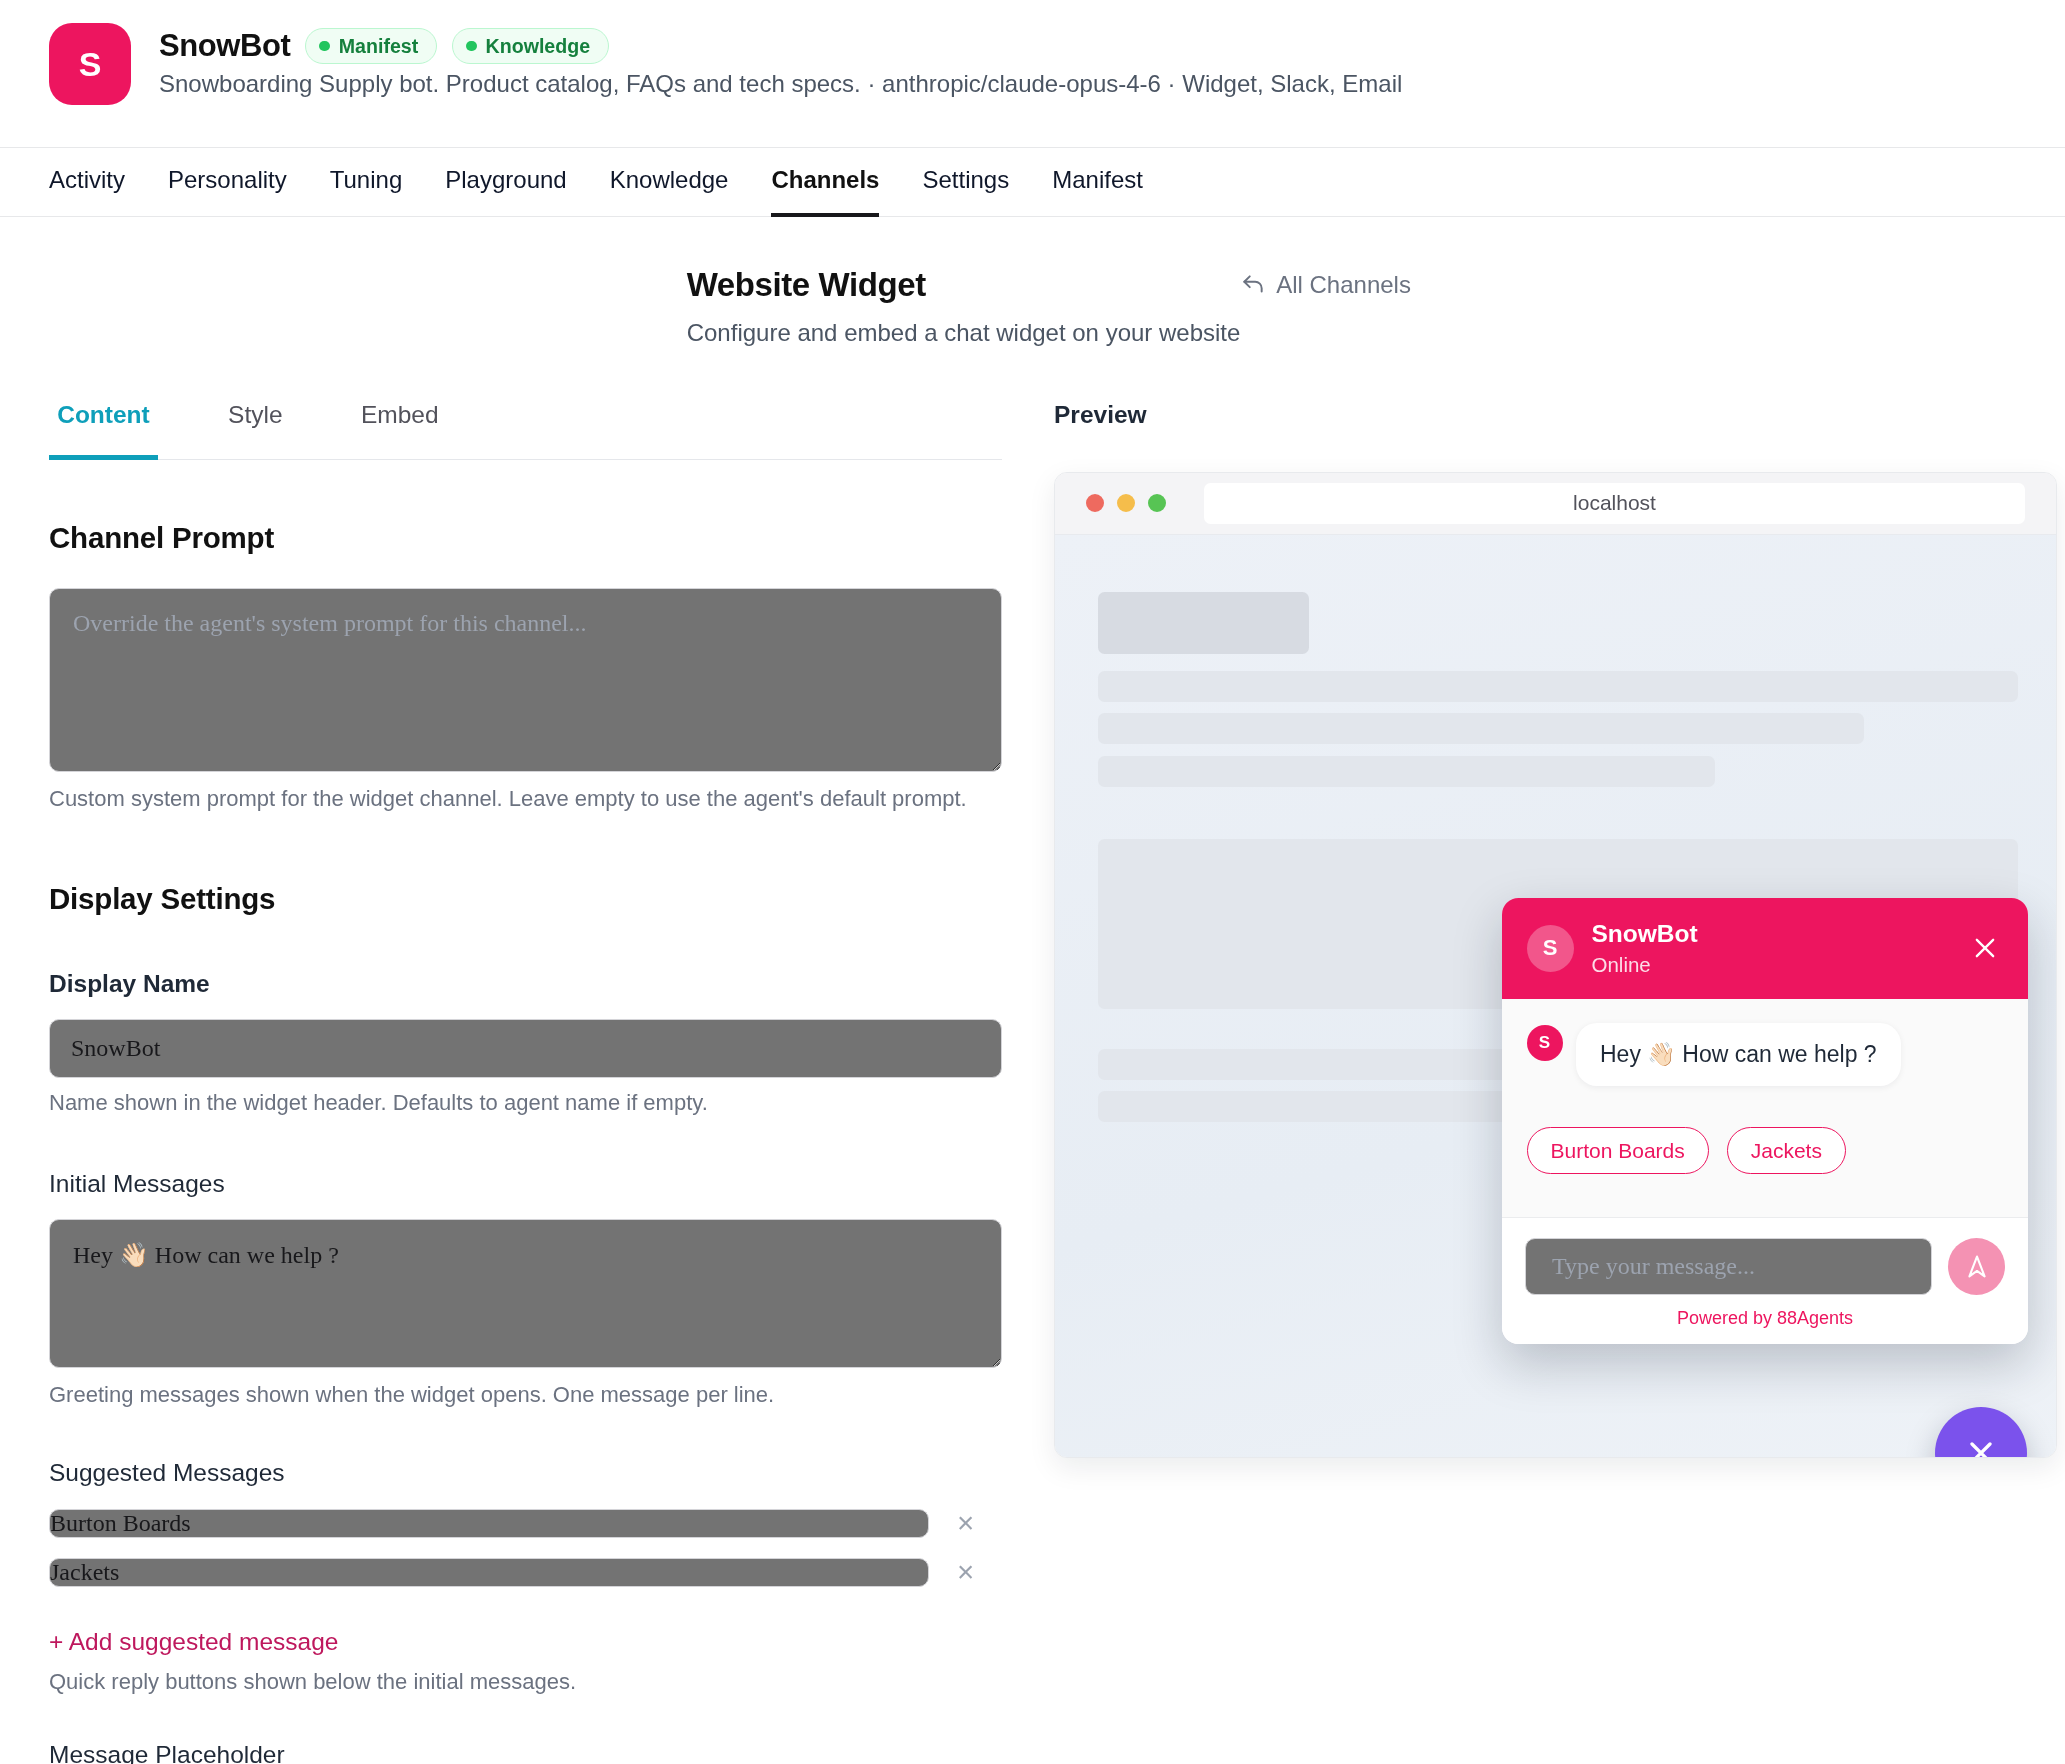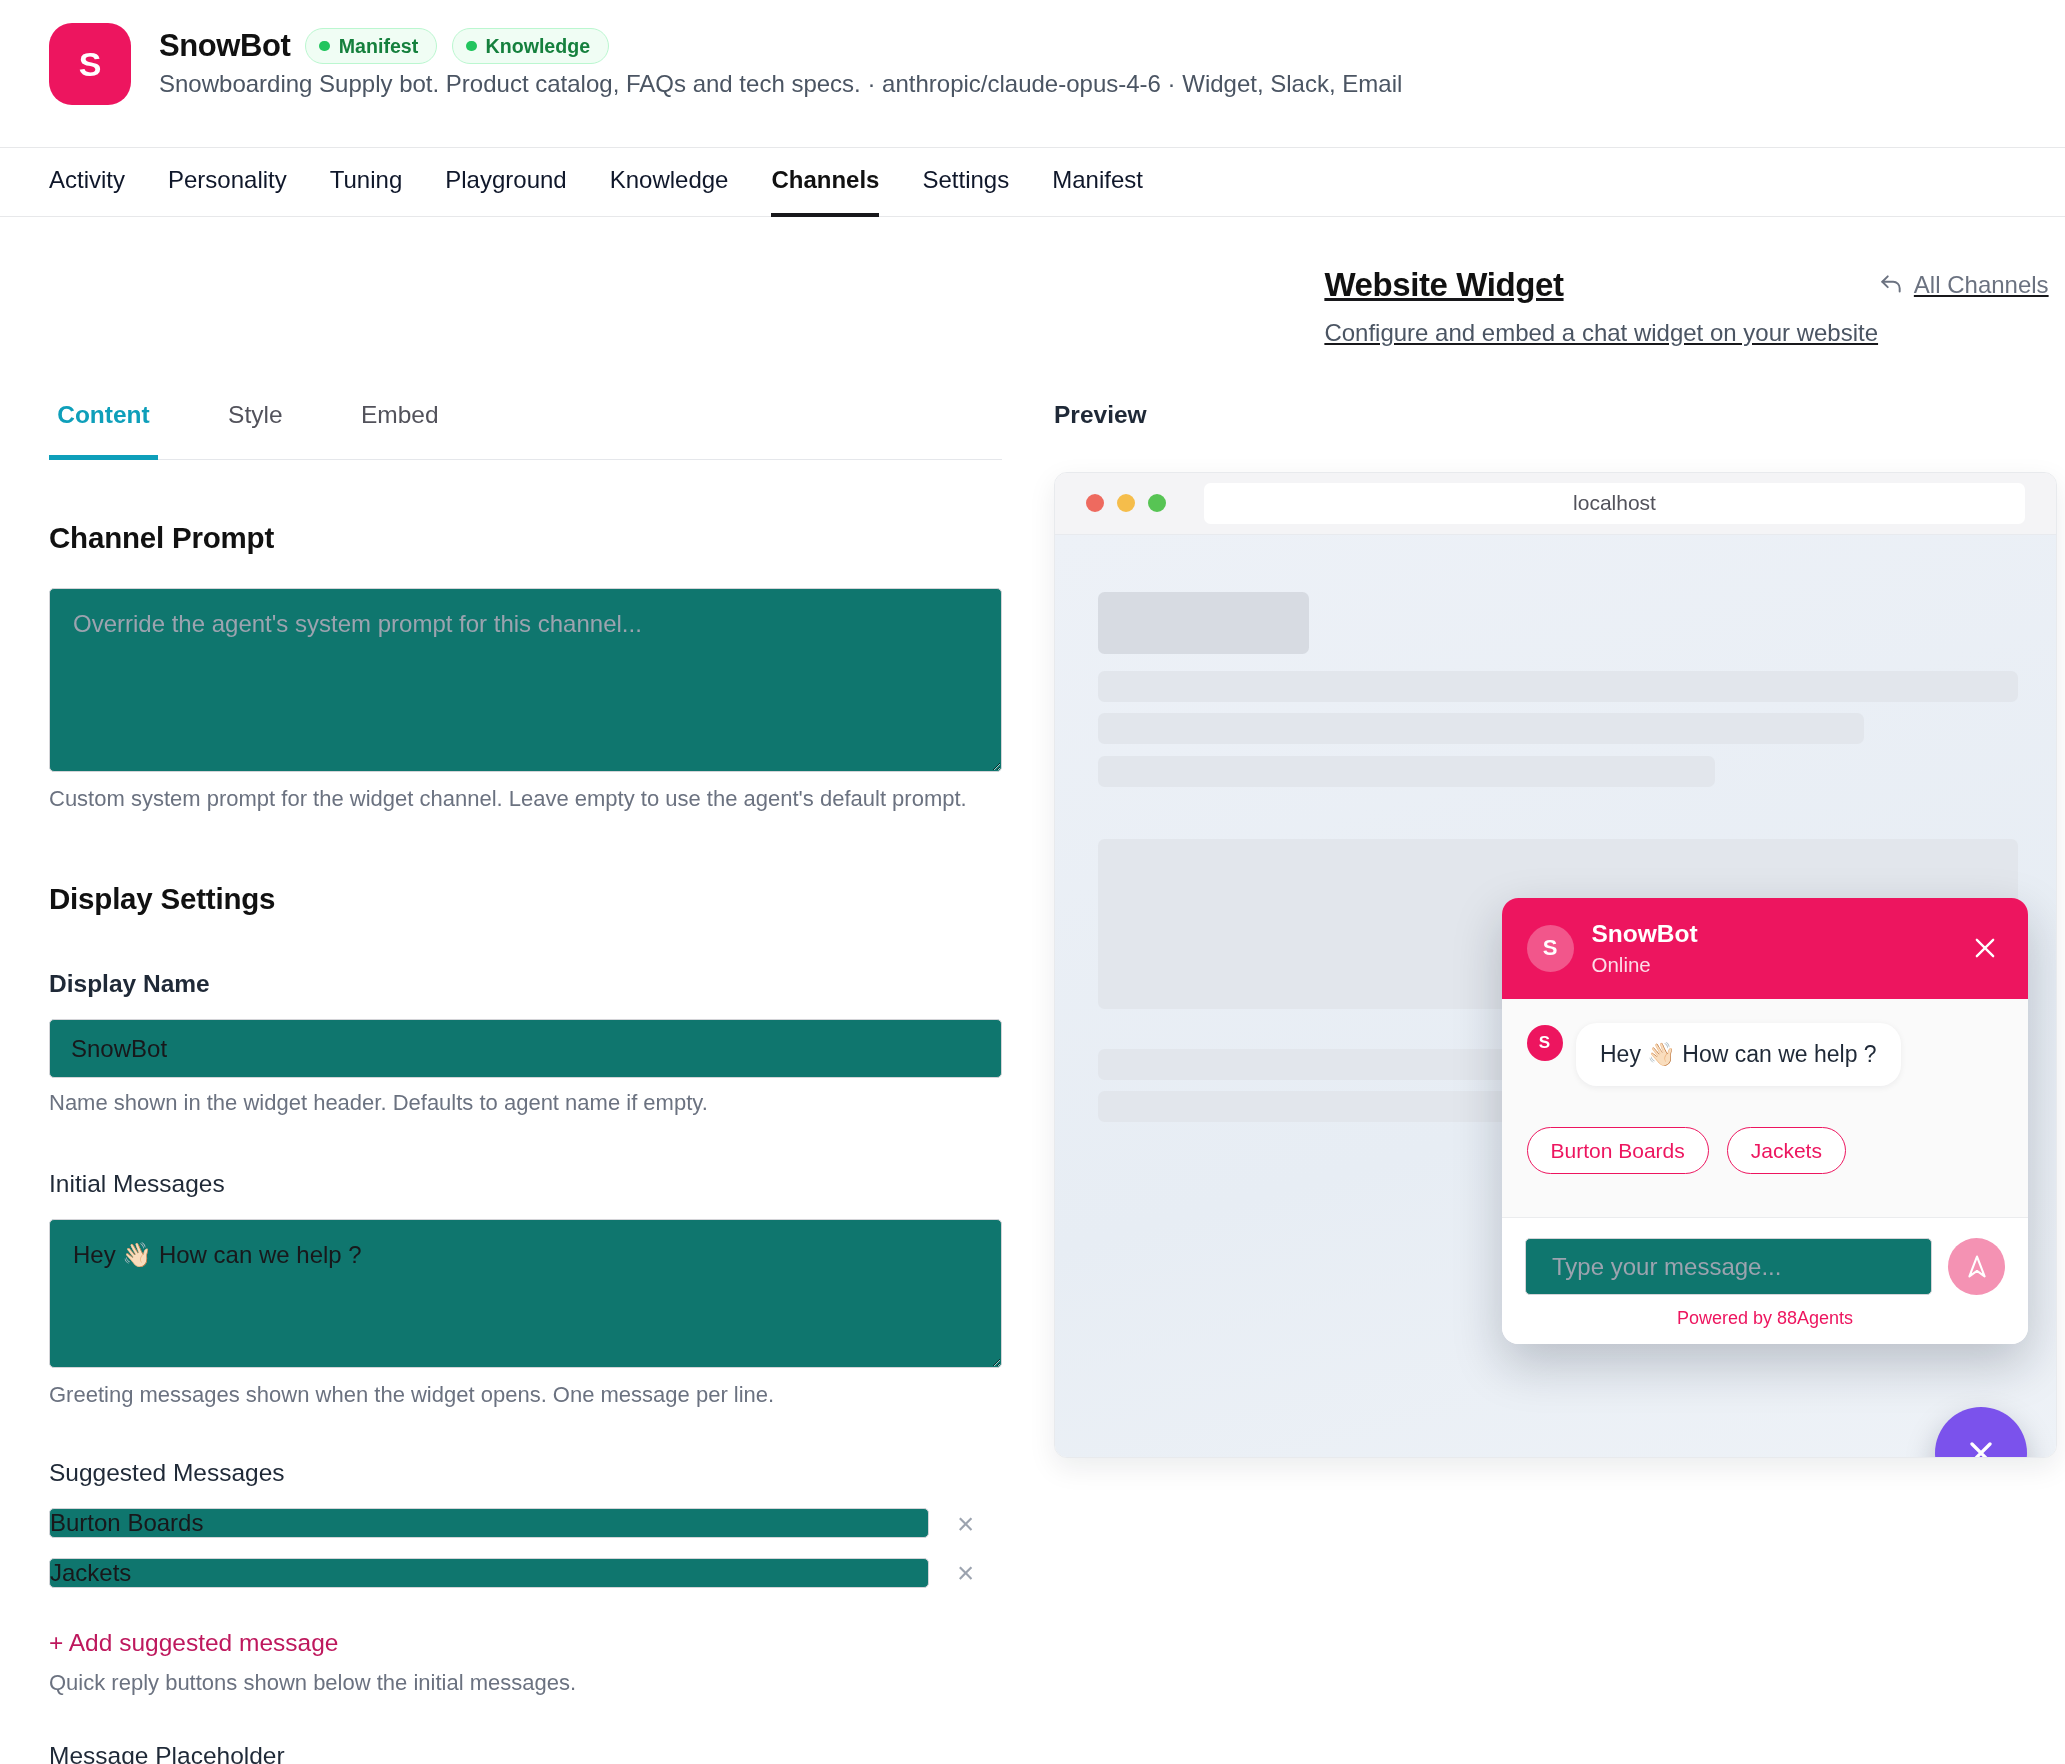--- a/index.html
+++ b/index.html
@@ -20,43 +20,43 @@
   .app-desc { margin-top:6px; font-size:24px; color:#4b5563; }
 
   
   .nav-tabs { display:flex; gap:43px; padding:0 49px; height:69px; align-items:stretch;
               border-bottom:0.8px solid #e7e8ea; }
   .nav-tab { display:flex; align-items:center; font-size:24px; color:#0f172a; cursor:pointer;
              border-bottom:4.1px solid transparent; margin-bottom:-0.8px; }
   .nav-tab.active { color:#111; font-weight:700; border-bottom-color:#18181b; }
 
   
-  .page-header { display:flex; justify-content:flex-end; align-items:flex-start; padding:49px 16.4px 0 49px;text-decoration:underline; }
+  .page-header { display:flex; justify-content:center; align-items:flex-start; padding:49px 16.4px 0 49px; }
   .page-title { font-size:33px; font-weight:700; letter-spacing:-0.4px; color:#111; }
   .page-subtitle { margin-top:14.7px; font-size:24px; color:#4b5563; }
   .back-link { display:flex; align-items:center; gap:9.8px; font-size:24px; color:#6b7280; cursor:pointer; margin-top:5px; }
 
   
   .main { display:flex; align-items:flex-start; padding:0 0 0 49px; margin-top:54px; }
   .left-col { width:953px; flex-shrink:0; }
   .right-col { width:1003px; margin-left:52px; flex-shrink:0; }
 
   
   .sub-tabs { display:flex; gap:62px; border-bottom:0.8px solid #e5e7eb; }
   .sub-tab { font-size:24.5px; color:#52525b; padding:0 8.2px 26px 8.2px; cursor:pointer;
              border-bottom:5.7px solid transparent; margin-bottom:-0.8px; }
   .sub-tab.active { color:#0e9fba; font-weight:600; border-bottom-color:#0e9fba; }
 
   .section-h { font-size:29.5px; font-weight:700; color:#111; letter-spacing:-0.2px; }
   .mt-74 { margin-top:61px; } .mt-86 { margin-top:70px; }
   .field-label { font-size:24.5px; font-weight:500; color:#1f2937; }
   .help-text { font-size:22px; color:#6b7280; margin-top:11.5px; }
 
-  textarea, input[type=text] { font-family:Liberation Sans, sans-serif; color:#18181b;
-      border:1.2px solid #d4d4d8; border-radius:5px; width:100%; font-size:24px; outline:none; background:#0f766e; }
+  textarea, input[type=text] { font-family:Liberation Serif, serif; color:#18181b;
+      border:1.2px solid #d4d4d8; border-radius:10px; width:100%; font-size:24px; outline:none; background:#737373; }
   textarea::placeholder, input::placeholder { color:#9ca3af; }
   .ta-prompt { height:184px; margin-top:33px; padding:21px 23px; resize:vertical; }
   .ta-initial { height:149px; margin-top:21px; padding:21px 23px; resize:vertical; }
   .text-input { height:59px; padding:0 21px; margin-top:21px; }
 
   .sug-row { display:flex; align-items:center; margin-top:21px; }
   .sug-row + .sug-row { margin-top:19.6px; }
   .sug-row input { width:880px; margin-top:0; }
   .remove-btn { background:none; border:none; font-size:29.5px; color:#9ca3af; margin-left:28px; cursor:pointer; line-height:1; }
   .add-link { display:inline-block; margin-top:41px; font-size:24.5px; color:#be185d; cursor:pointer; background:none; border:none;

